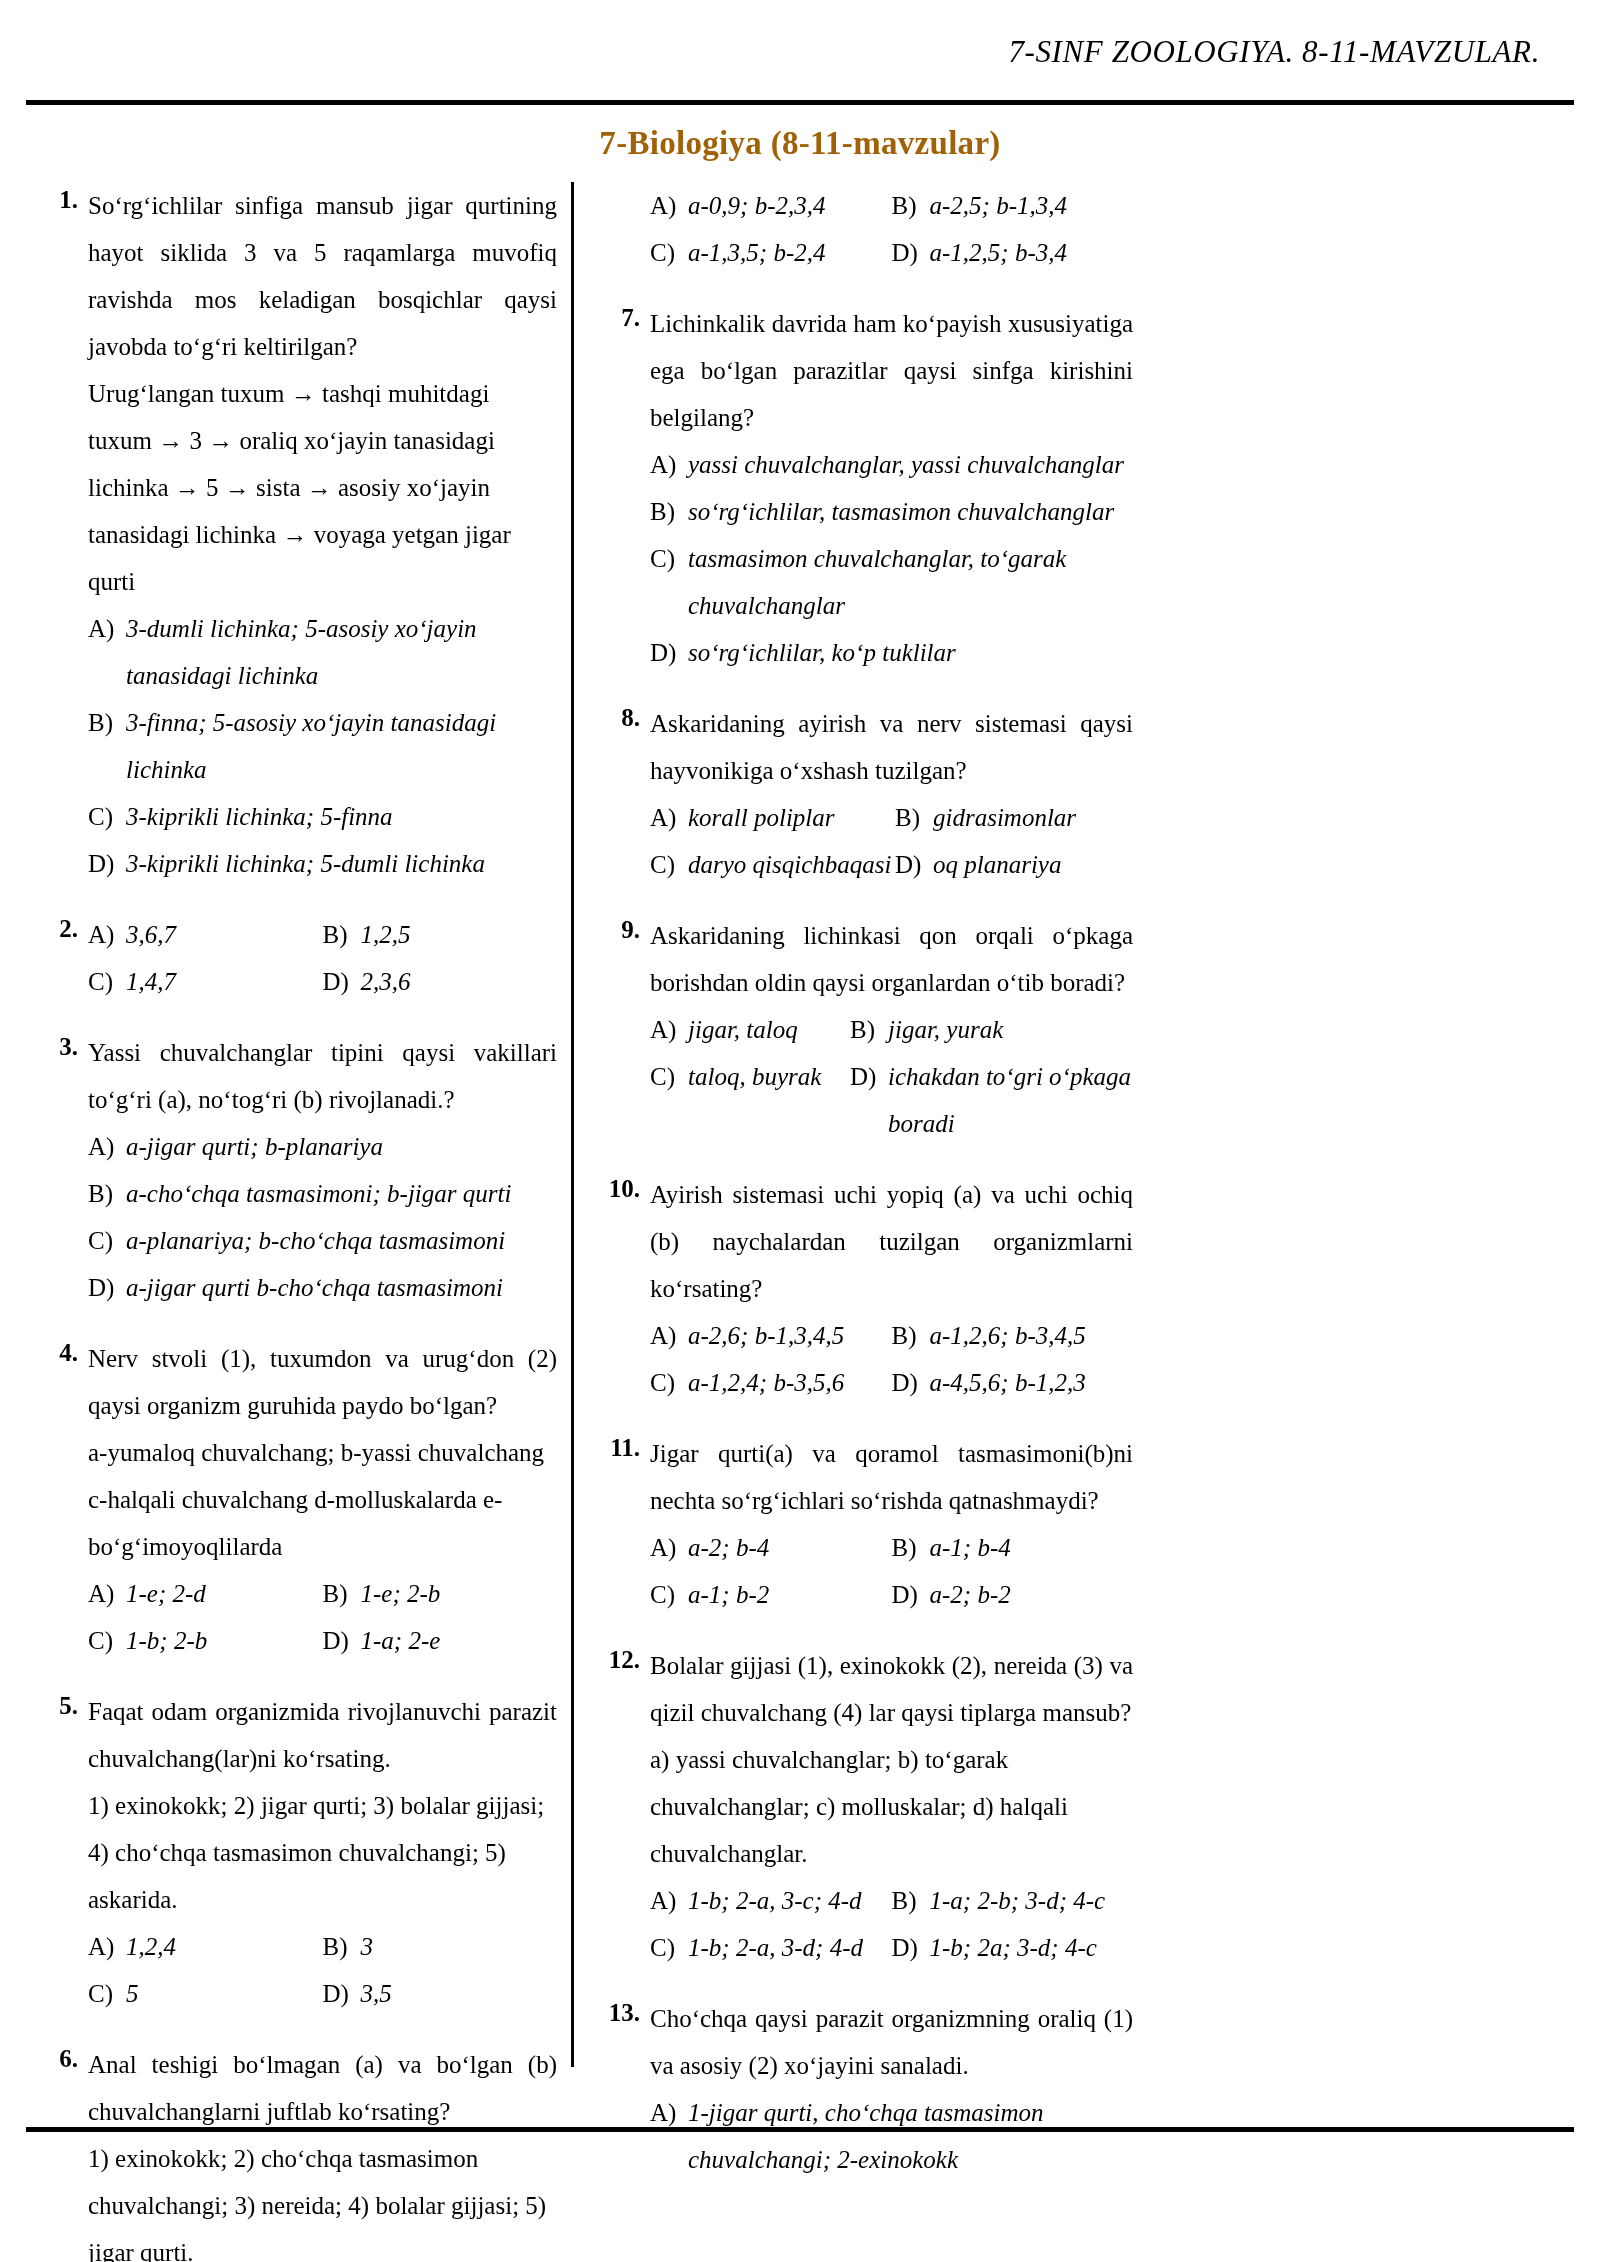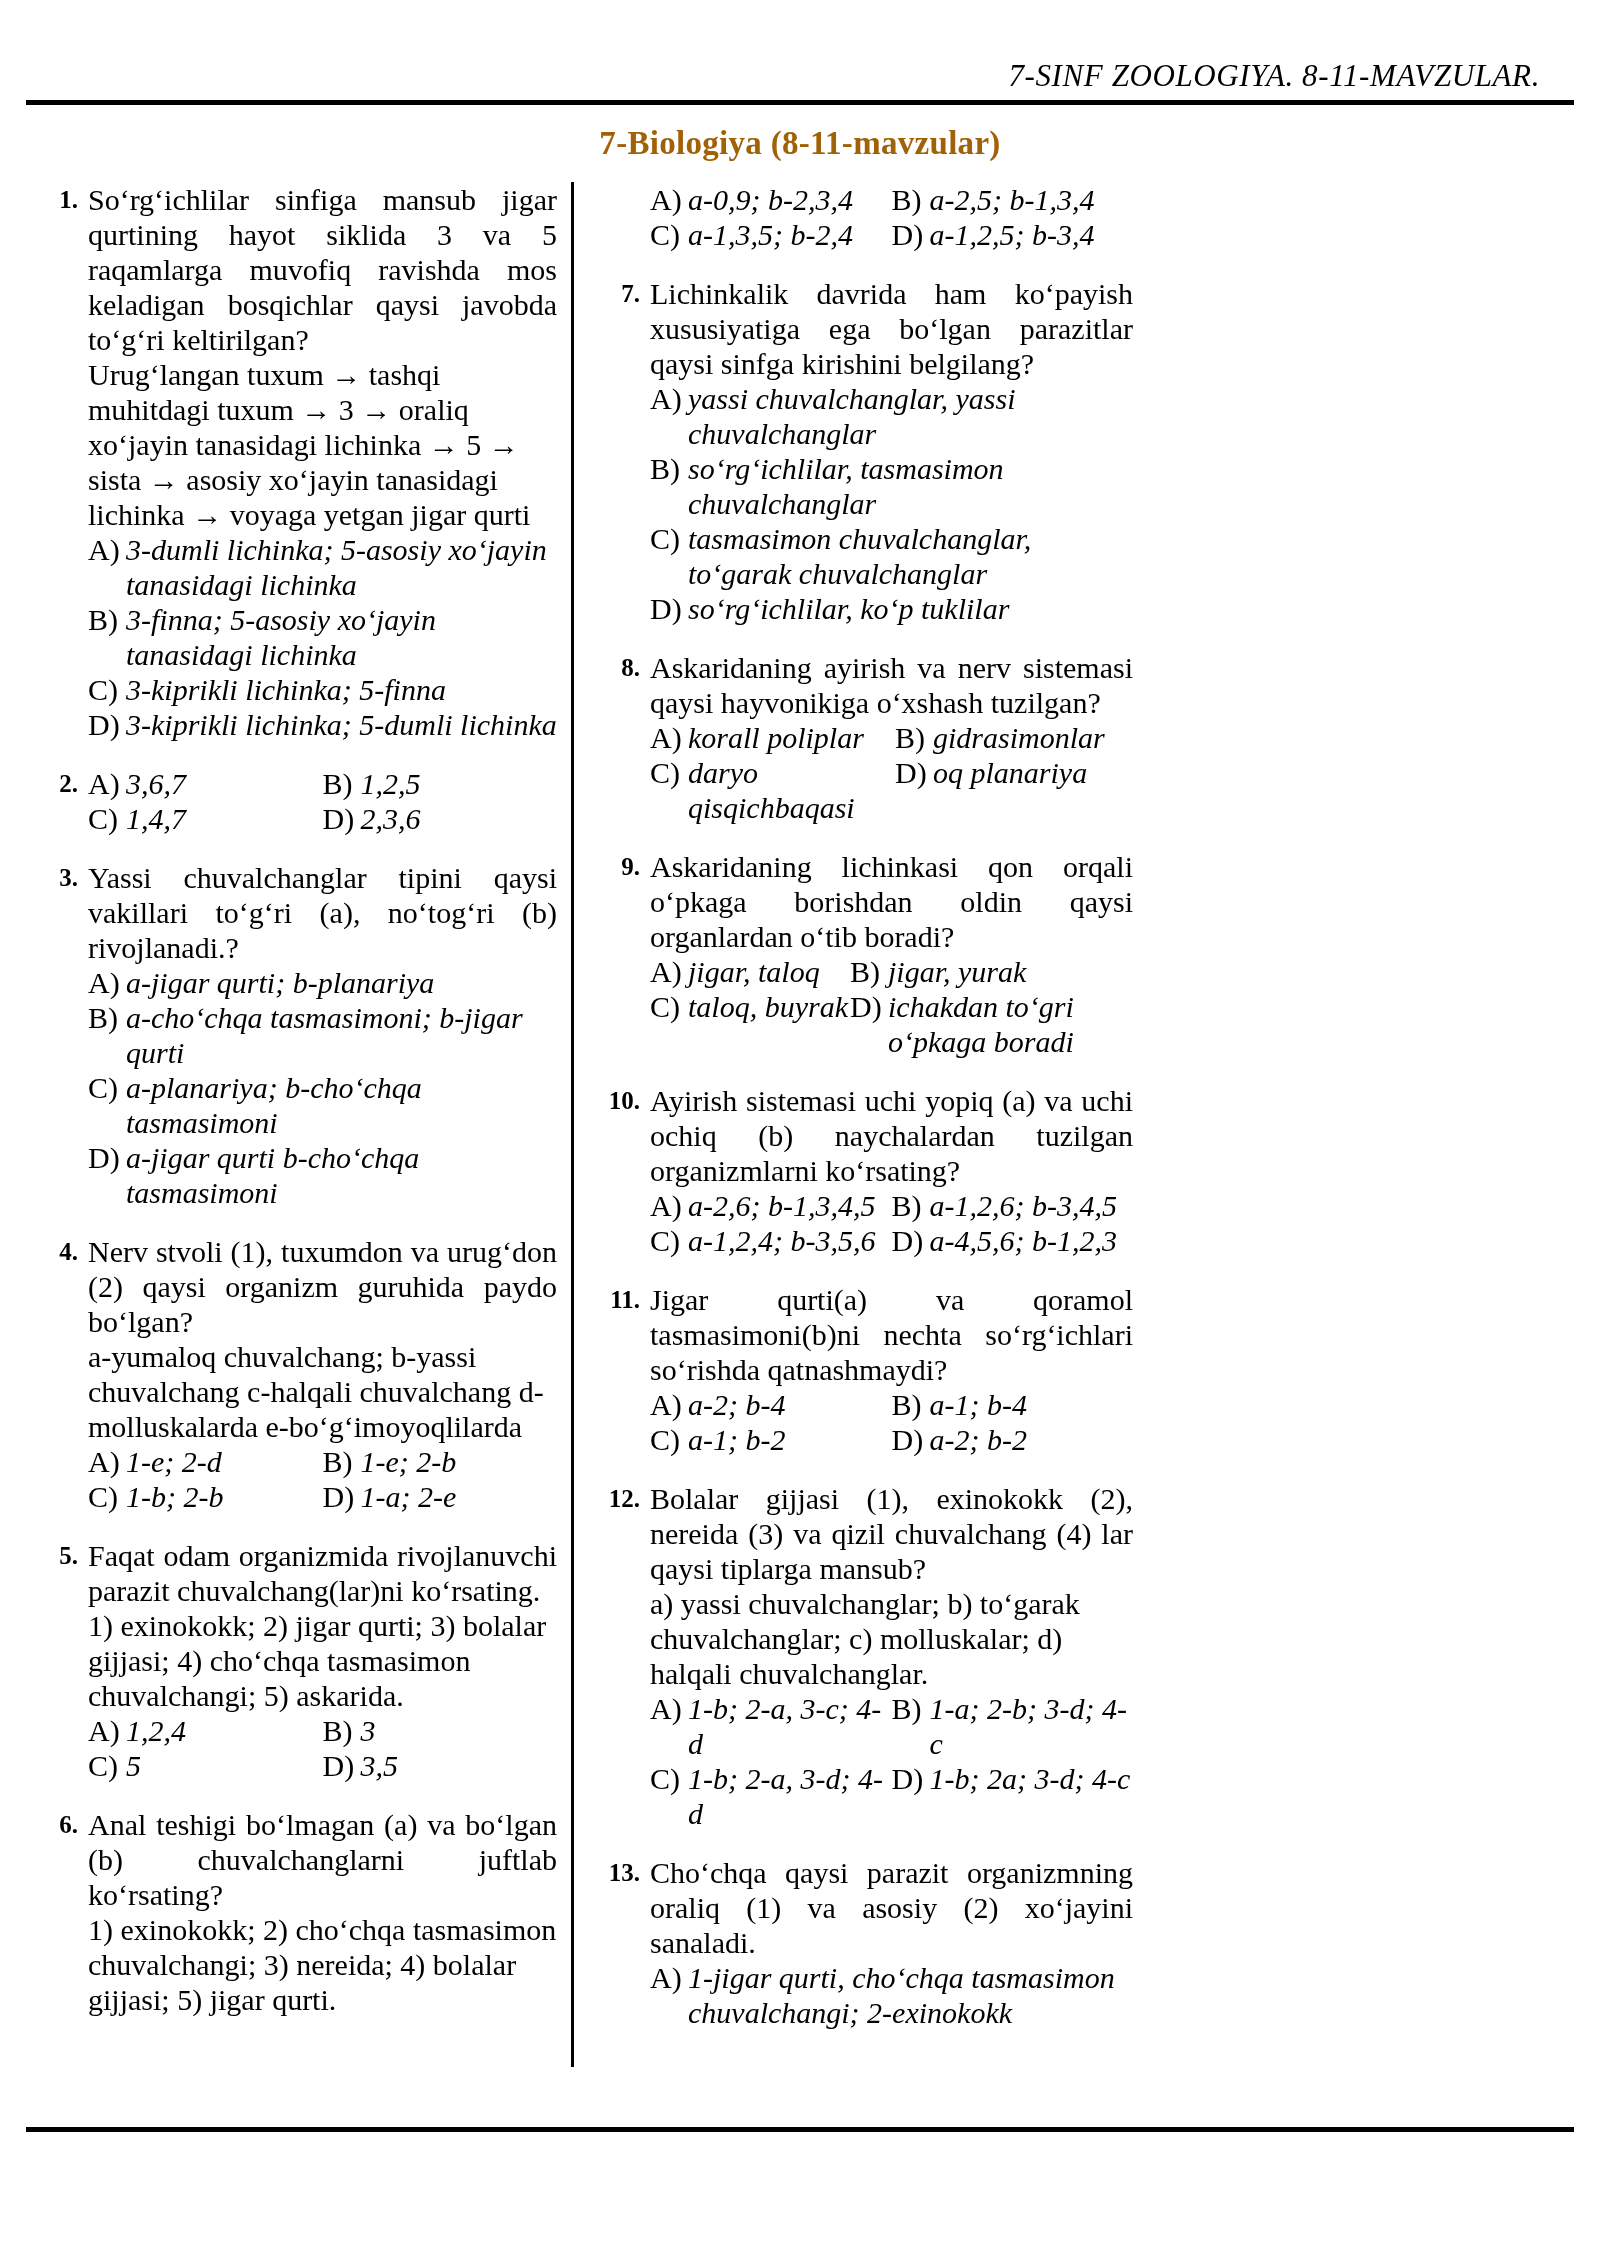--- a/index.html
+++ b/index.html
@@ -22,21 +22,20 @@
   .running-head {
     position: absolute;
     top: 34px;
     left: 60px;
     right: 60px;
     text-align: right;
     font-style: italic;
     font-size: 31px;
     letter-spacing: 0.6px;
     white-space: nowrap;
-    margin-top: 24px;
   }
   .rule-top {
     position: absolute;
     top: 100px;
     left: 26px;
     right: 26px;
     height: 0;
     border-top: 5px solid #000;
   }
   .doc-title {
@@ -91,22 +90,22 @@
     font-weight: bold;
     font-size: 25px;
     line-height: 35px;
     text-align: right;
     padding-right: 10px;
     box-sizing: border-box;
   }
   .q-body {
     flex: 1 1 auto;
     min-width: 0;
-    font-size: 30px;
-    line-height: 35px;
+    font-size: 25px;
+    line-height: 47px;
   }
   .stem {
     text-align: justify;
     text-justify: inter-word;
   }
   .sub {
     text-align: left;
   }
 
   

